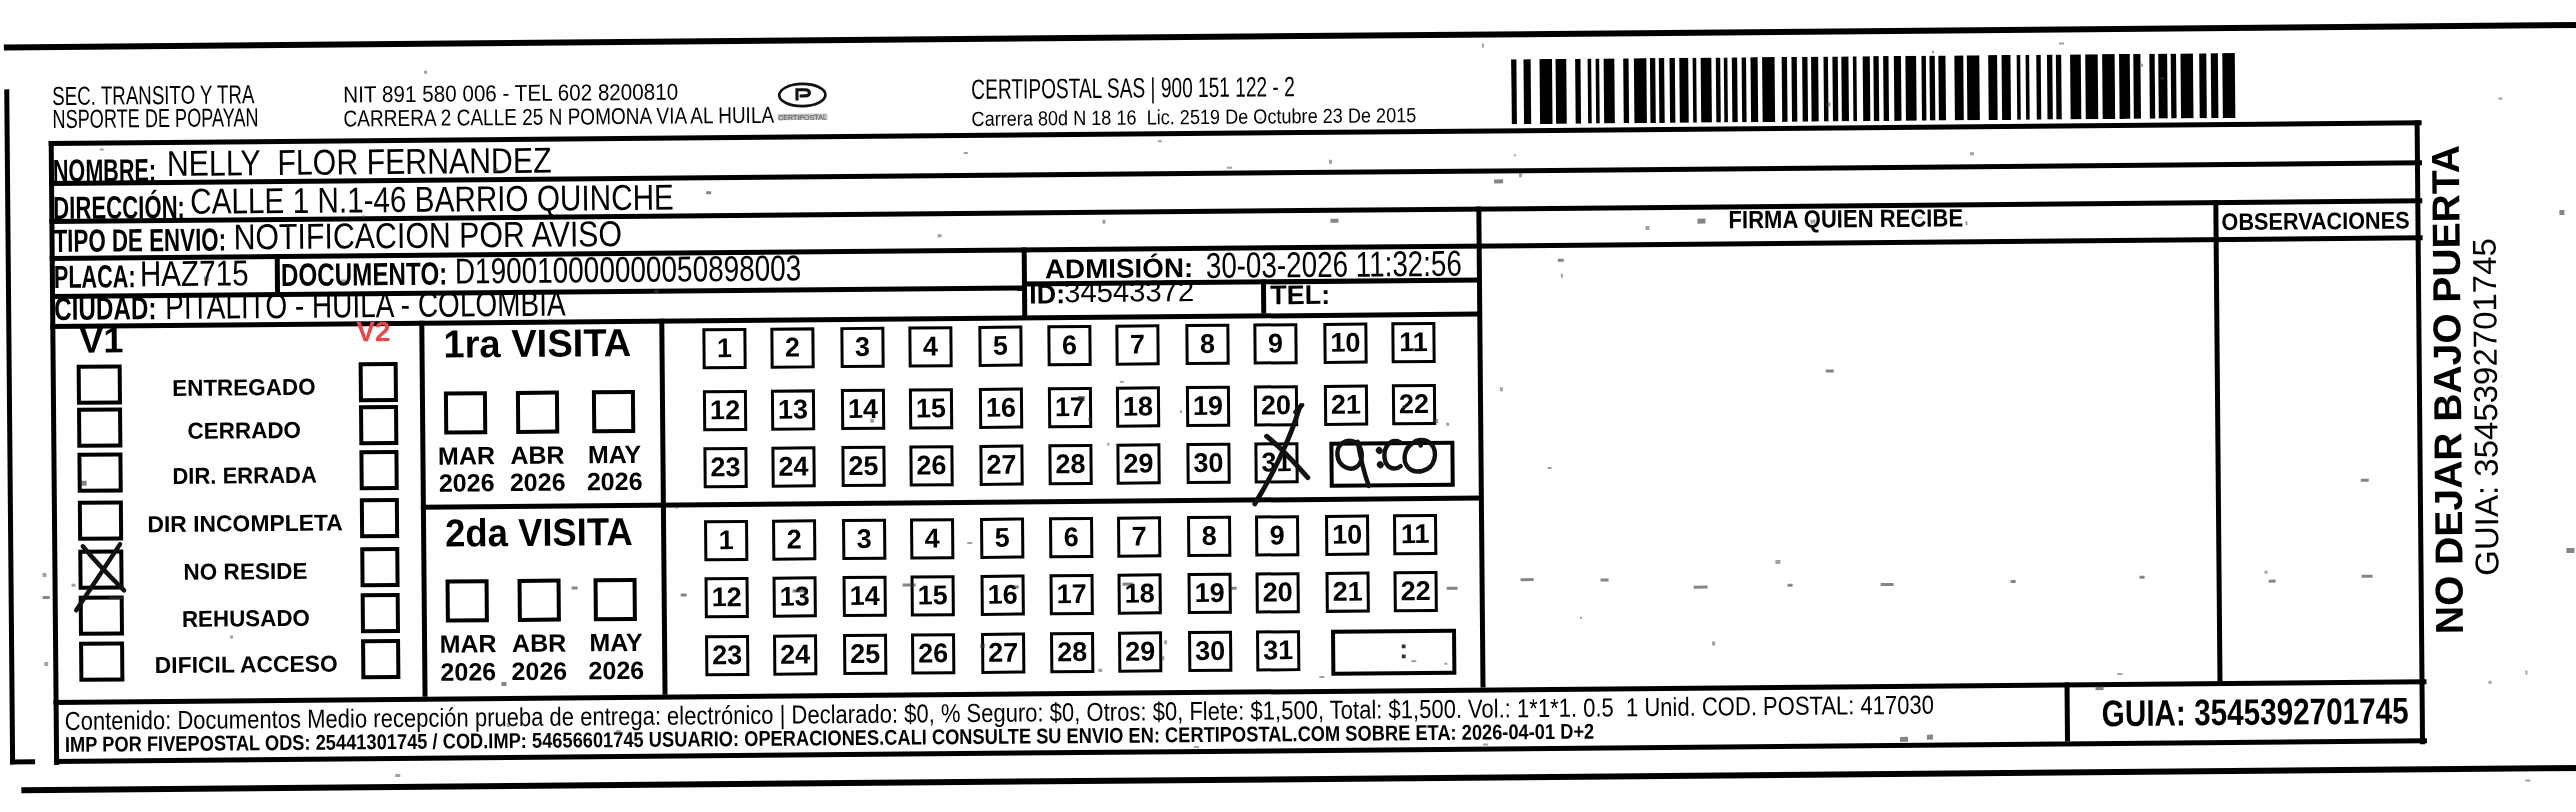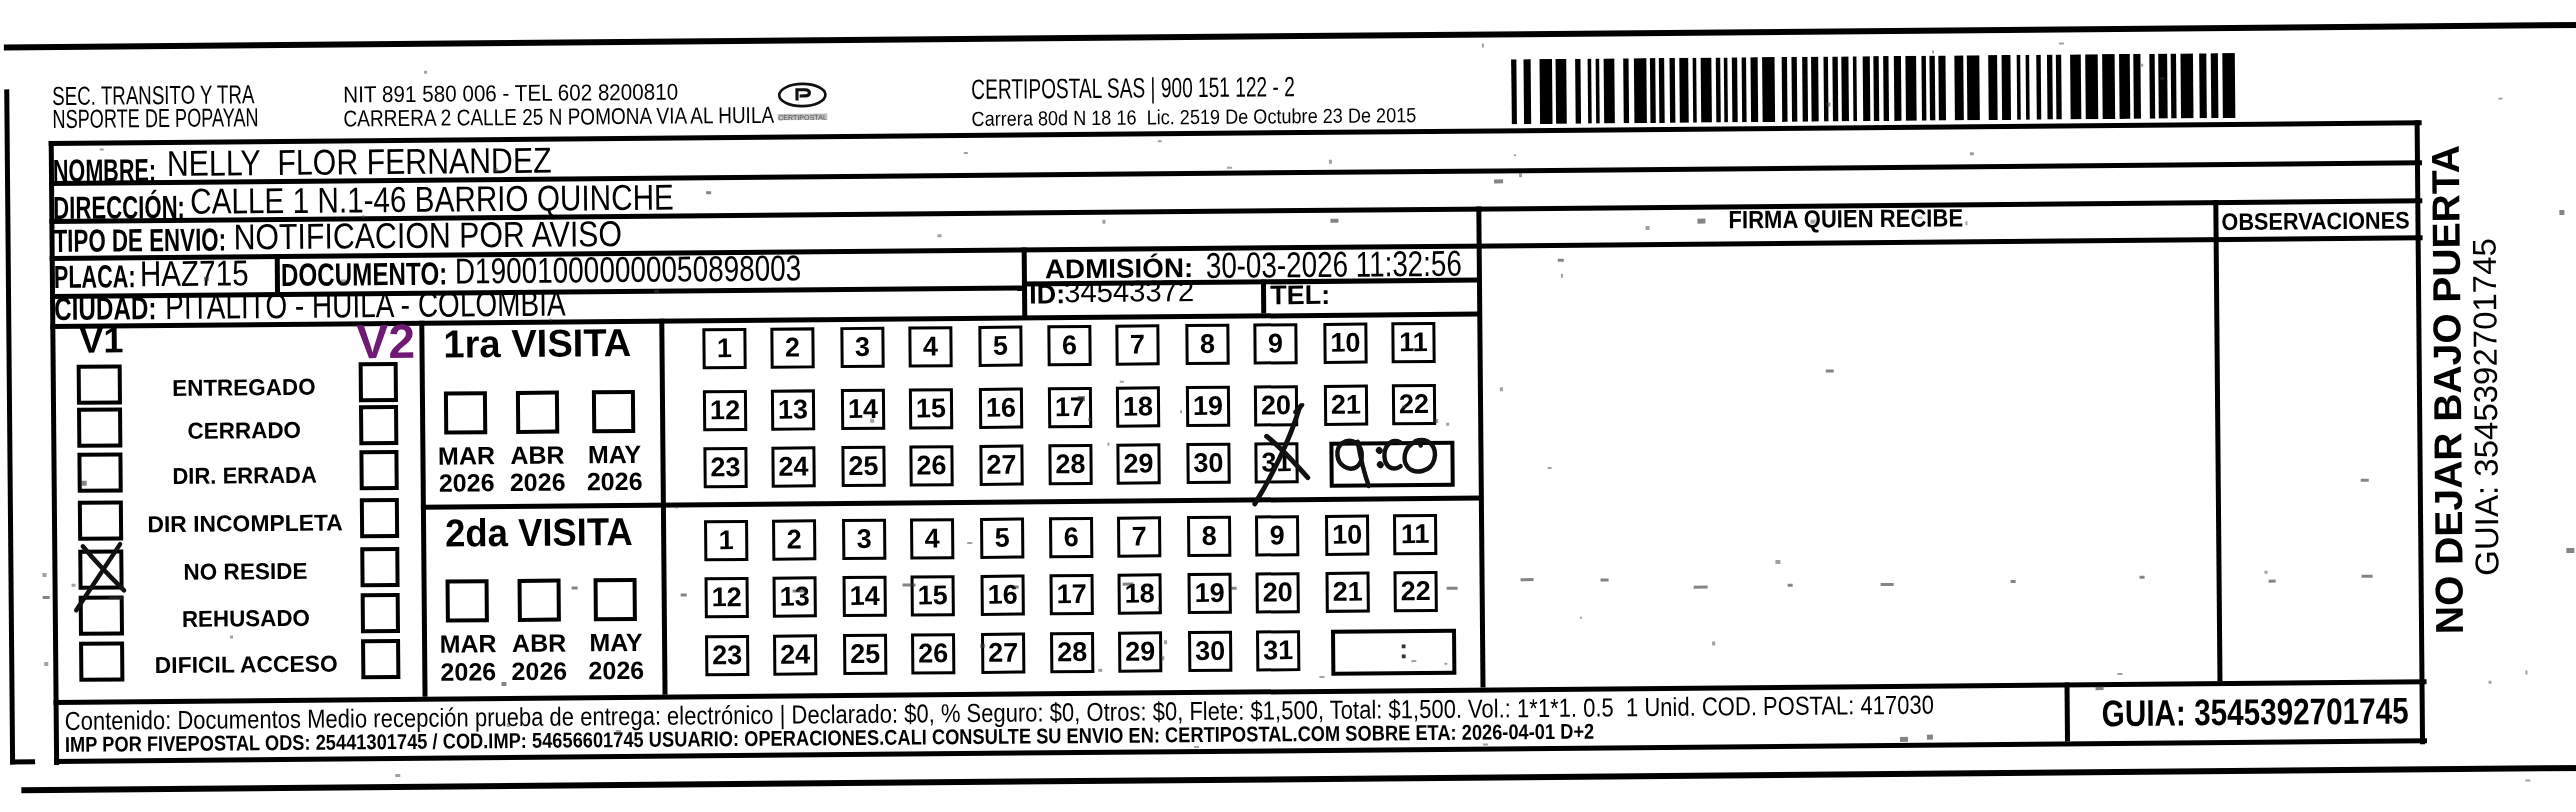--- a/index.html
+++ b/index.html
@@ -167,21 +167,21 @@
 <div class="t" style="left:166px;top:290px;font-size:36px;color:#000;transform:scaleX(0.778);transform-origin:0 50%;">PITALITO - HUILA - COLOMBIA</div>
 
 <div class="t" style="left:1030px;top:290px;font-size:27px;color:#000;font-weight:bold;">ID:</div>
 
 <div class="t" style="left:1065px;top:286px;font-size:30px;color:#000;transform:scaleX(0.974);transform-origin:0 50%;">34543372</div>
 
 <div class="t" style="left:1271px;top:293px;font-size:27px;color:#000;font-weight:bold;">TEL:</div>
 
 <div class="t" style="left:80px;top:323px;font-size:36px;color:#000;font-weight:bold;">V1</div>
 
-<div class="t" style="left:357px;top:321px;font-size:48px;color:#701a75;font-weight:bold;">V2</div>
+<div class="t" style="left:357px;top:321px;font-size:28px;color:#ef4444;font-weight:bold;">V2</div>
 
 <div class="abs" style="left:77px;top:365px;width:45px;height:40px;border:4.5px solid #000"></div>
 
 <div class="t" style="left:244px;top:378px;font-size:23px;font-weight:bold;transform:translateX(-50%) scaleX(0.976);">ENTREGADO</div>
 
 <div class="abs" style="left:359px;top:365px;width:39px;height:40px;border:4.5px solid #000"></div>
 
 <div class="abs" style="left:77px;top:408px;width:45px;height:40px;border:4.5px solid #000"></div>
 
 <div class="t" style="left:244px;top:421px;font-size:23px;font-weight:bold;transform:translateX(-50%) scaleX(0.977);">CERRADO</div>

